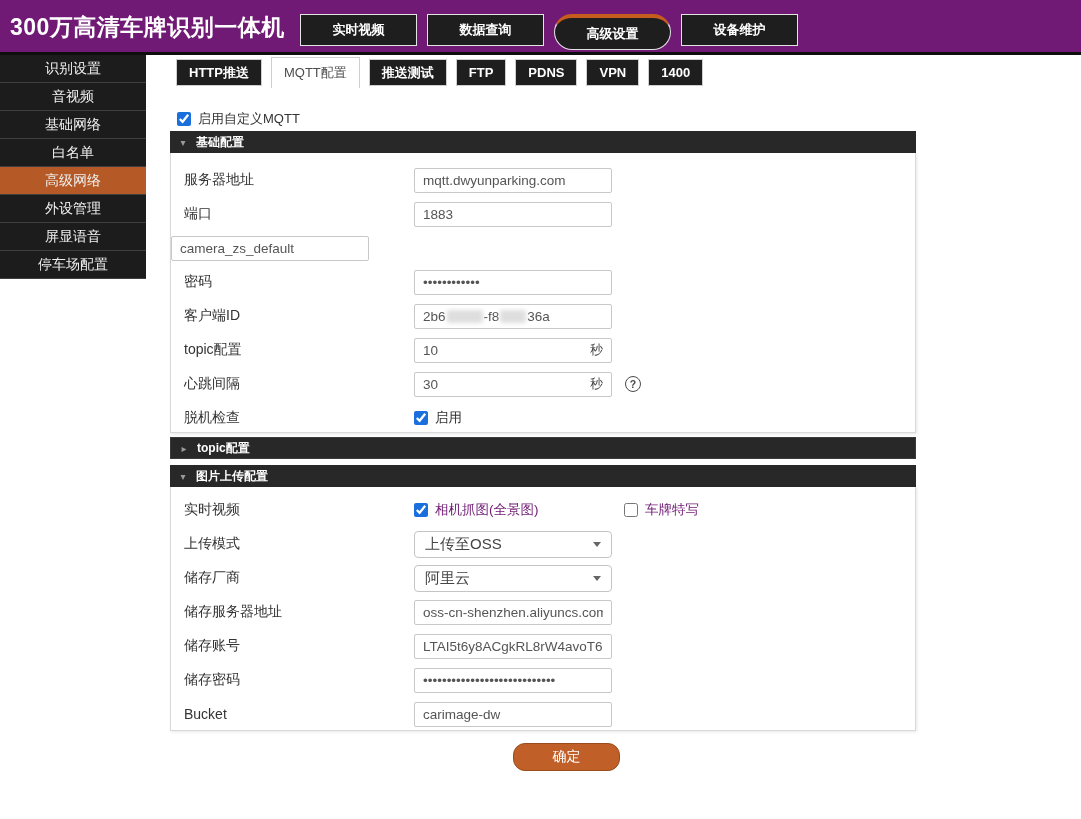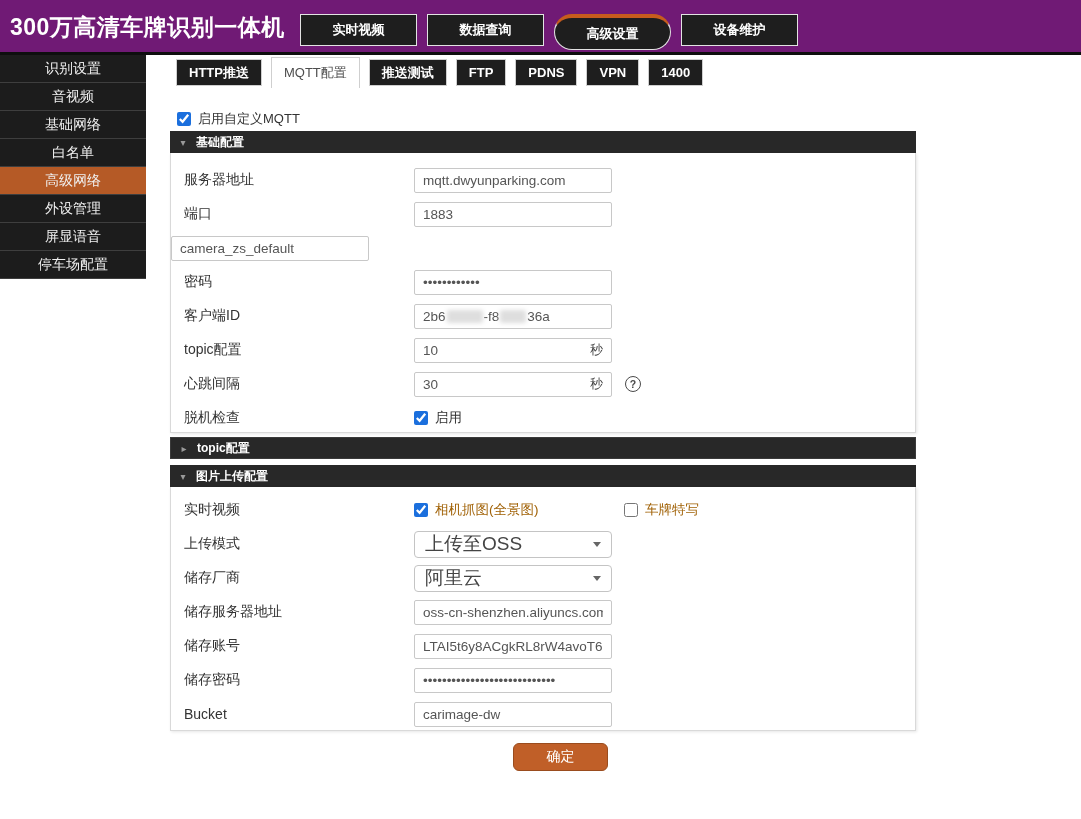--- a/index.html
+++ b/index.html
@@ -42,28 +42,28 @@
   .ipt { width:198px; height:25px; border:1px solid #c8c8c8; border-radius:2px; padding:0 8px; font-size:13.5px; color:#555; background:#fff; }
   .ipt-wrap { width:198px; height:25px; border:1px solid #c8c8c8; border-radius:2px; display:flex; align-items:center; padding:0 8px; background:#fff;gap:27px; }
   .ipt-wrap input { border:none; outline:none; flex:1; min-width:0; font-size:13.5px; color:#555; }
   .ipt-wrap .unit { font-size:13px; color:#444; }
   .fake-ipt { width:198px; height:25px; border:1px solid #c8c8c8; border-radius:2px; display:flex; align-items:center; padding:0 8px; font-size:13.5px; color:#555; background:#fff; }
   .redact { display:inline-block; height:13px; background:#dedede; filter:blur(2px); border-radius:2px; margin:0 1px; }
   .redact.r1 { width:36px; } .redact.r2 { width:26px; }
 
   .help-circle { width:16px; height:16px; border:1.5px solid #4a4a4a; border-radius:50%; display:flex; align-items:center; justify-content:center; font-size:10.5px; font-weight:bold; color:#4a4a4a; margin-left:13px; }
 
-  .sel { width:198px; height:27px; border:1px solid #c4c4c4; border-radius:4px; display:flex; align-items:center; justify-content:space-between; padding:0 10px; font-size:19px; color:#444; cursor:pointer; background:#fff;gap:20px; }
+  .sel { width:198px; height:27px; border:1px solid #c4c4c4; border-radius:4px; display:flex; align-items:center; justify-content:space-between; padding:0 10px; font-size:15px; color:#444; cursor:pointer; background:#fff;gap:20px; }
   .caret { width:0; height:0; border-left:4px solid transparent; border-right:4px solid transparent; border-top:5px solid #666; }
 
   .cb-group { display:flex; align-items:center; }
   .cb-group.first { width:210px; }
-  .cb-group span { font-size:13.5px; color:#a16207; }
-
-  .btn-confirm { position:absolute; left:513px; top:743px; width:95px; height:28px; background:#c05f28; border:1px solid #9a4c1e; border-radius:6px; color:#fff; font-size:14px; cursor:pointer; }
+  .cb-group span { font-size:13.5px; color:#701a75; }
+
+  .btn-confirm { position:absolute; left:513px; top:743px; width:107px; height:28px; background:#c05f28; border:1px solid #9a4c1e; border-radius:12px; color:#fff; font-size:14px; cursor:pointer; }
 </style>
 </head>
 <body>
 
 <div id="screen">
 
   <div class="header">
     <div class="app-title">300万高清车牌识别一体机</div>
     <div class="top-nav">
       <div class="top-nav-btn">实时视频</div>

